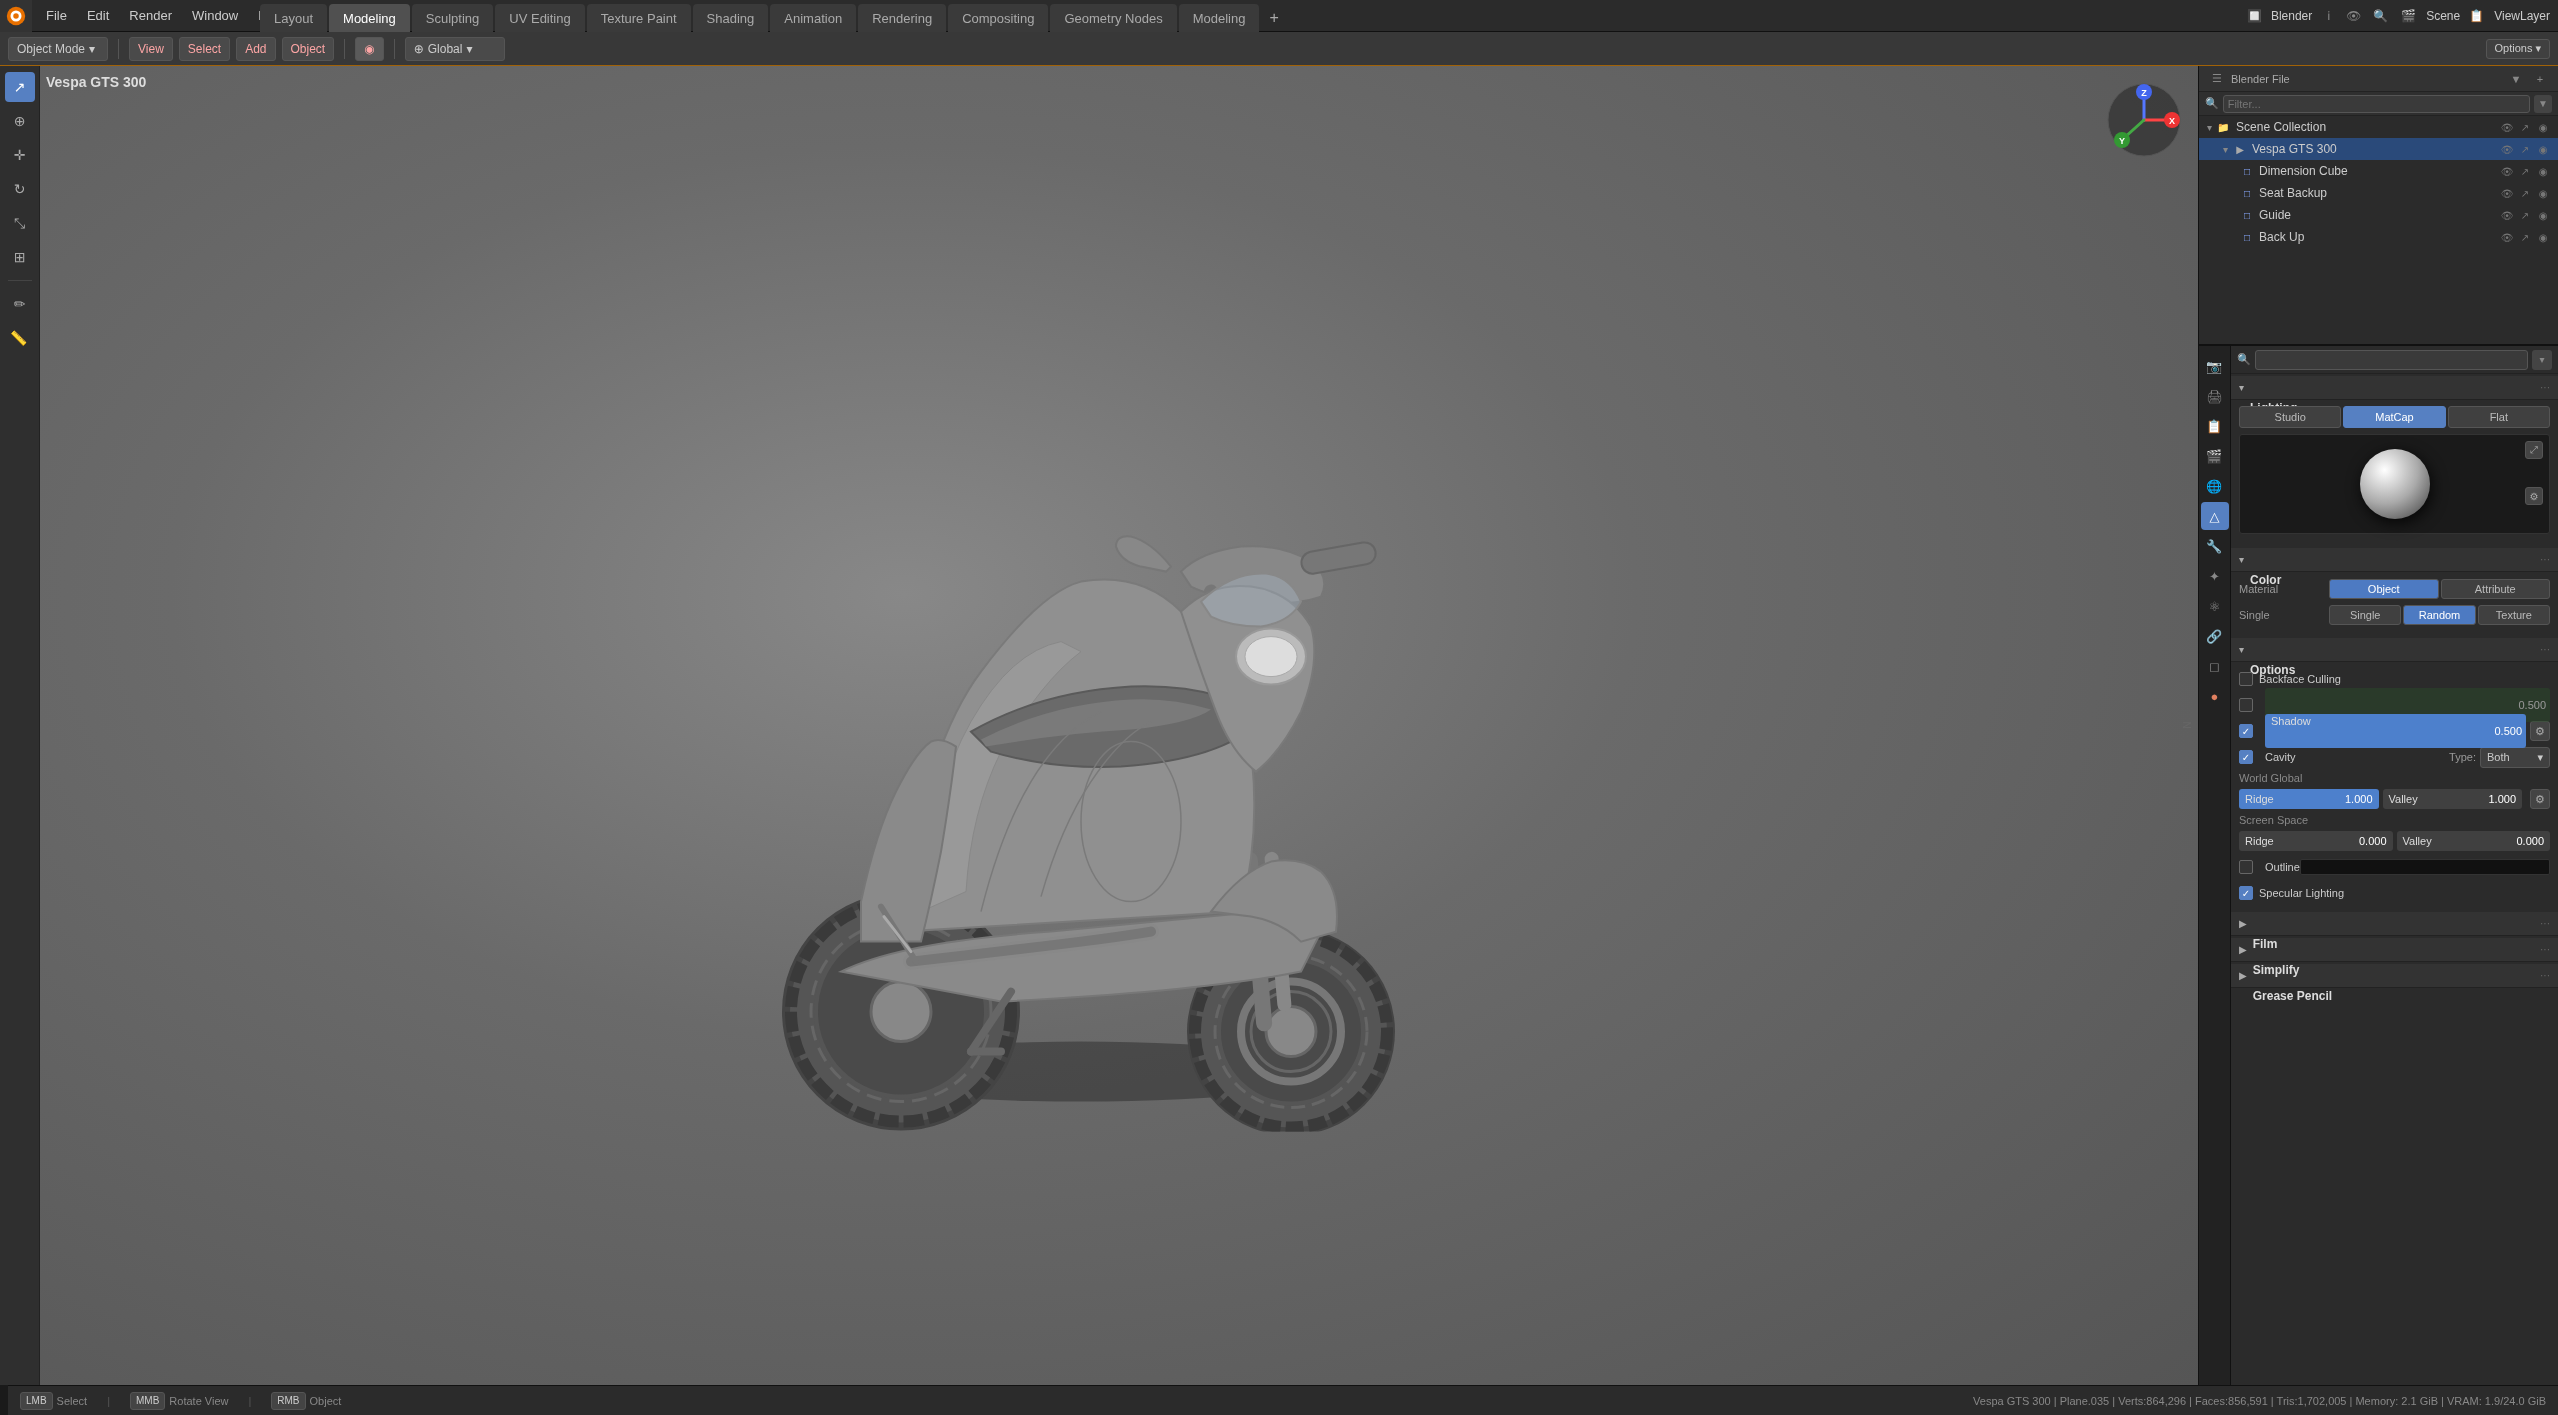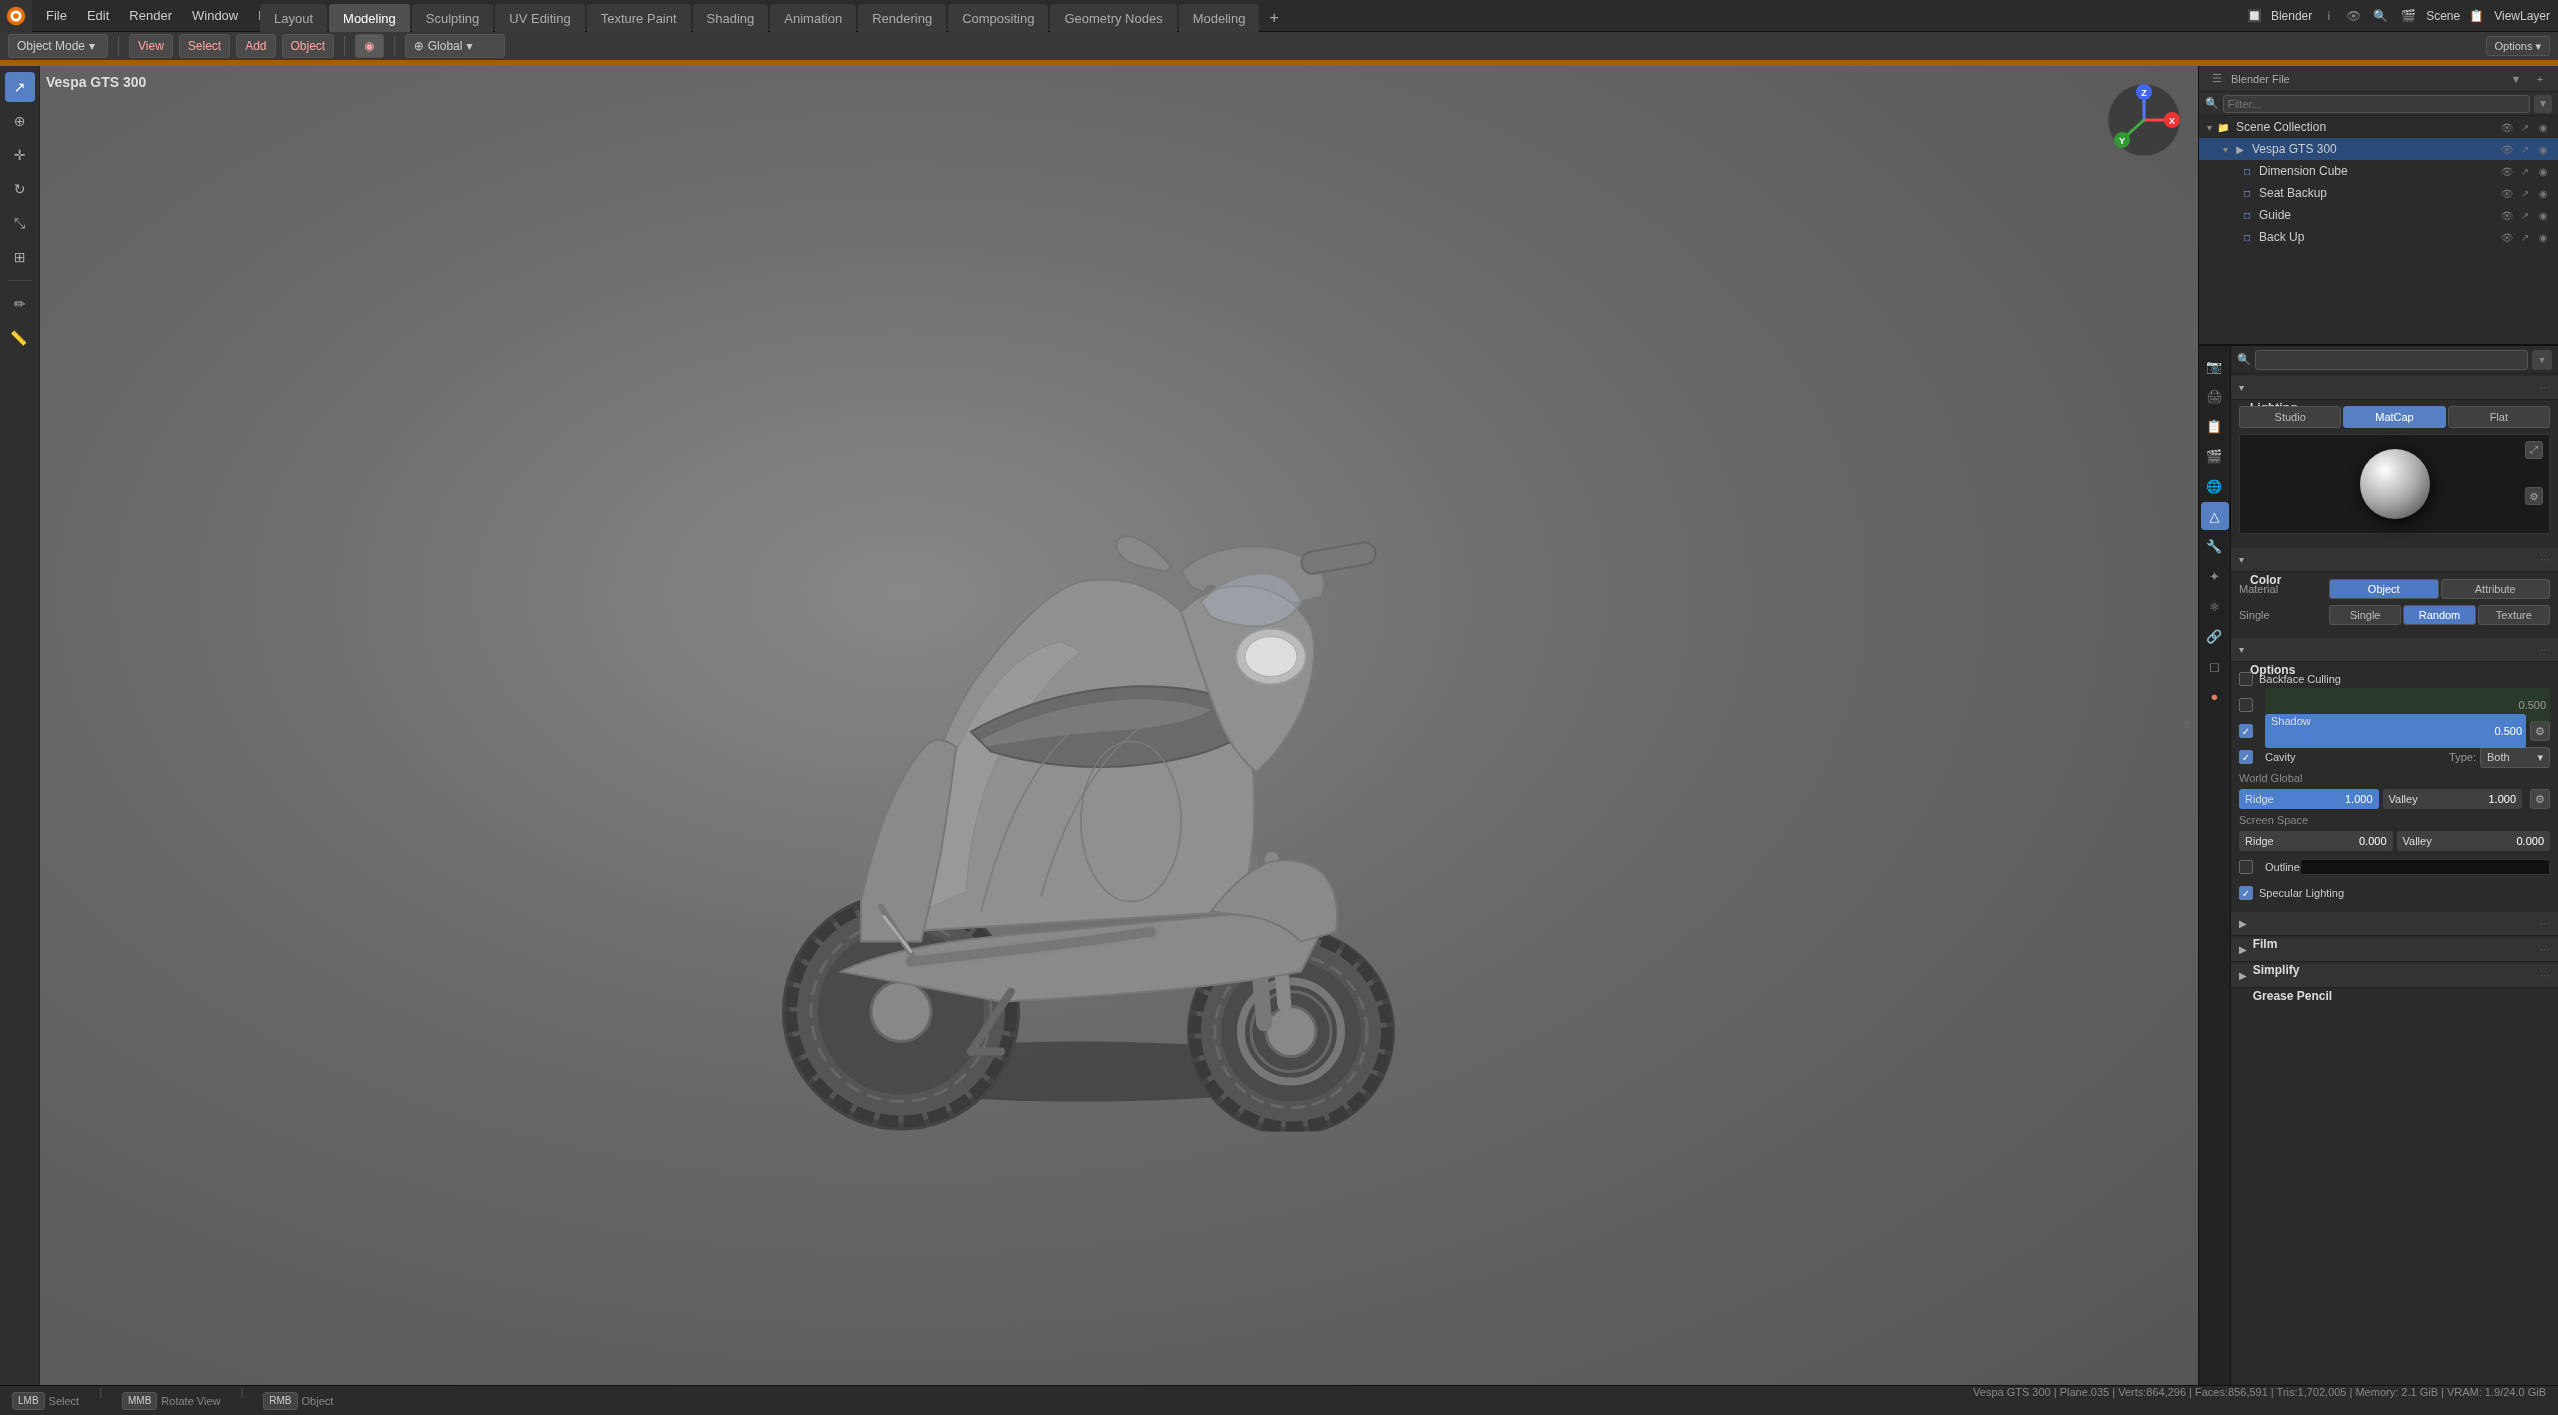--- a/index.html
+++ b/index.html
@@ -86,21 +86,21 @@
     
     #header-toolbar {
       position: absolute;
       top: 32px; left: 0; right: 0;
       height: 34px;
       background: #383838;
       display: flex;
       align-items: center;
       padding: 0 8px;
       gap: 6px;
-      border-bottom: 6px solid #a16207;
+      border-bottom: 1px solid #a16207;
       z-index: 99;
     }
     .toolbar-btn {
       padding: 2px 8px;
       height: 24px;
       background: #4a4a4a;
       border: 1px solid #555;
       border-radius: 3px;
       color: #fca5a5;
       font-size: 12px;
@@ -492,25 +492,26 @@
       cursor: pointer;
       color: #aaa;
       font-size: 11px;
       flex-shrink: 0;
       margin-left: 4px;
     }
 
     
     #status-bar {
       position: absolute;
-      bottom: 0; left: 0; right: 0;
+      bottom: 0; left: 8px; right: 0;
       height: 30px;
       background: #2b2b2b;
       border-top: 1px solid #111;
       display: flex;
+      align-items: center;
       padding: 0 12px;
       font-size: 11px;
       color: #888;
       gap: 20px;
       z-index: 100;
     }
     .status-item {
       display: flex;
       align-items: center;
       gap: 4px;

